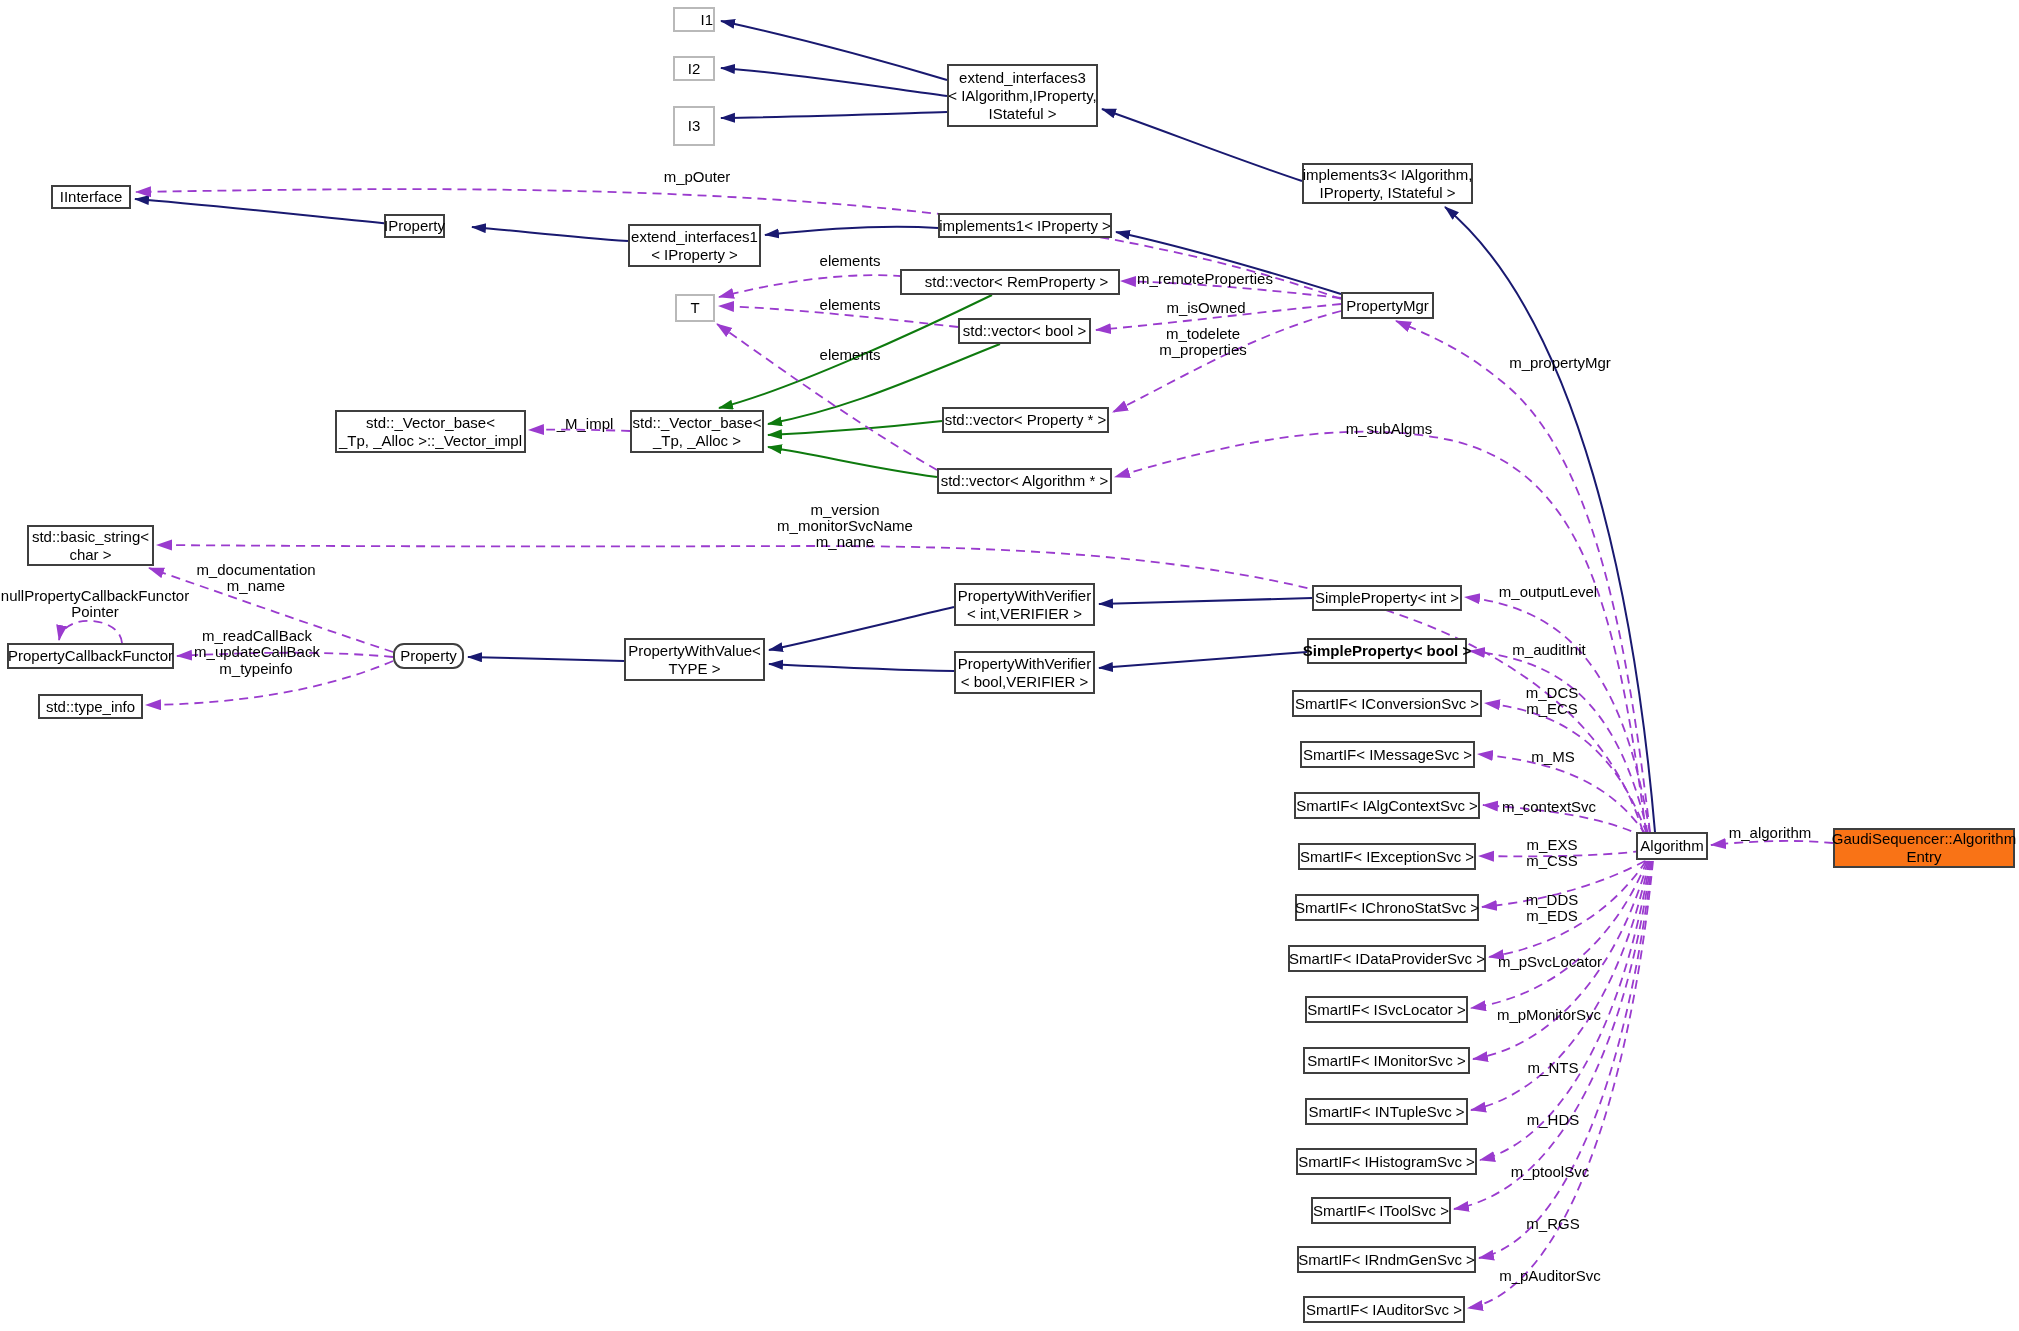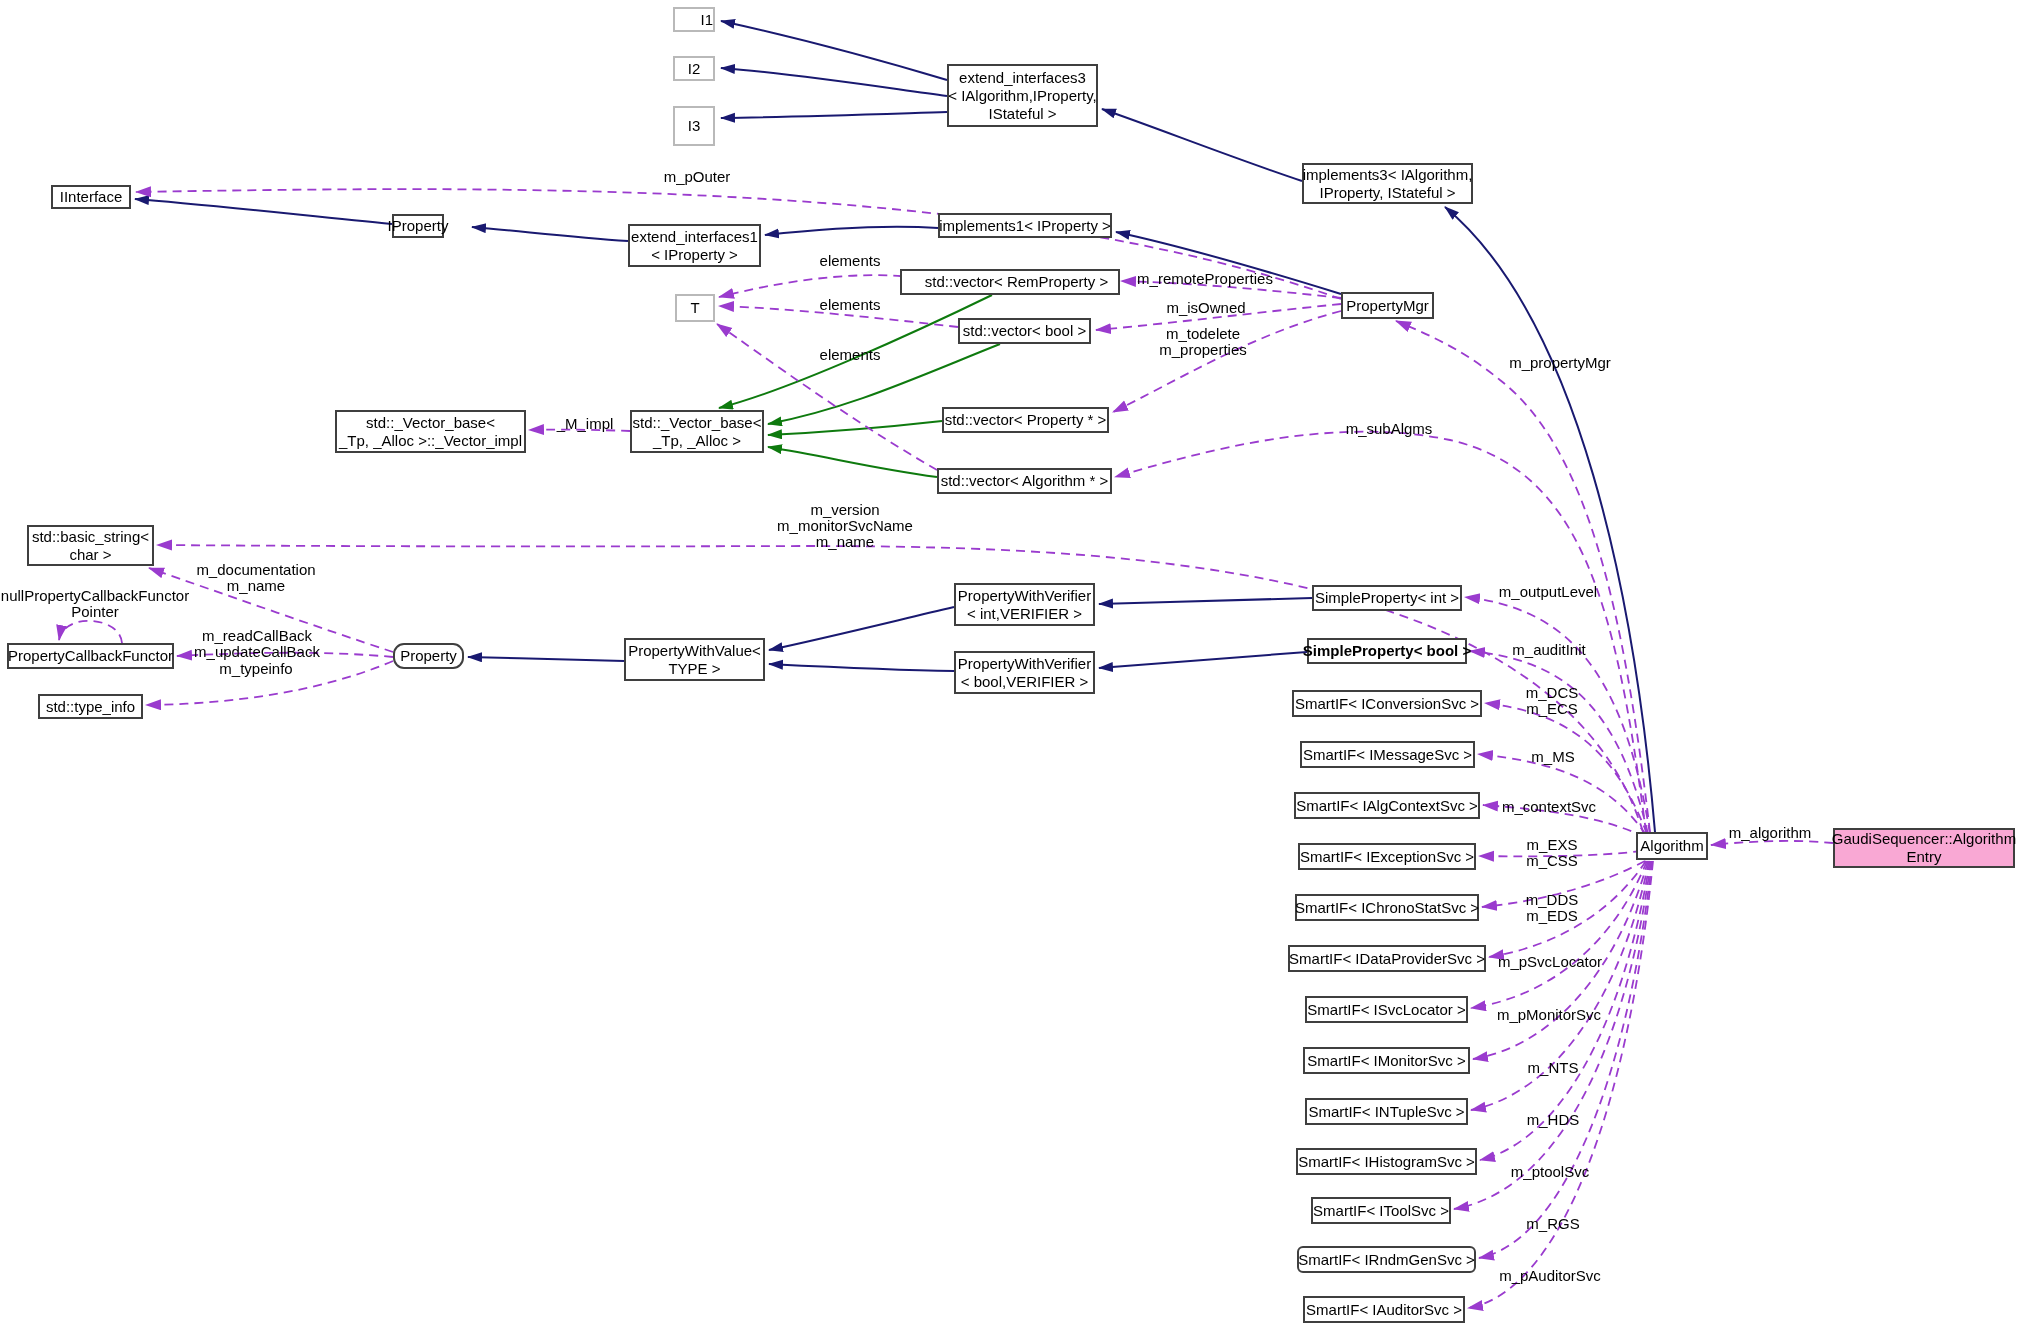--- a/index.html
+++ b/index.html
@@ -3,21 +3,21 @@
 <meta charset="utf-8">
 <style>
   html,body{margin:0;padding:0;background:#ffffff;}
   #canvas{position:relative;width:2019px;height:1331px;background:#ffffff;overflow:hidden;
           font-family:"Liberation Sans","DejaVu Sans",sans-serif;}
   #edges{position:absolute;left:0;top:0;width:2019px;height:1331px;}
   .node{position:absolute;box-sizing:border-box;background:#ffffff;border:2px solid #3f3f3f;
         display:flex;flex-direction:column;align-items:center;justify-content:center;
         font-size:15px;line-height:18px;color:#000;text-align:center;white-space:nowrap;cursor:pointer;}
   .node.template{border-color:#b9b9b9;}
-  .node.highlight{background:#f9a8d4;border-width:2px;}
+  .node.highlight{background:#f97316;border-width:2px;}
   .edge-label{position:absolute;transform:translate(-50%,-50%);font-size:15px;line-height:16px;
               color:#000;text-align:center;white-space:nowrap;}
   path.edge-i{stroke:#191970;stroke-width:2;fill:none;}
   path.edge-t{stroke:#0e7a0e;stroke-width:2;fill:none;}
   path.edge-u{stroke:#9a3bce;stroke-width:1.8;fill:none;stroke-dasharray:9,6;}
 </style>
 </head>
 <body>
 
 <div id="canvas">
@@ -100,21 +100,21 @@
         <span>&lt; IAlgorithm,IProperty,</span>
         <span>IStateful &gt;</span>
       </div>
       <div class="node" style="left: 1302px; top: 163px; width: 171px; height: 41px;">
         <span>implements3&lt; IAlgorithm,</span>
         <span>IProperty, IStateful &gt;</span>
       </div>
       <div class="node" style="left: 51px; top: 185px; width: 80px; height: 24px;">
         <span>IInterface</span>
       </div>
-      <div class="node" style="left: 392px; top: 214px; width: 52px; height: 24px;">
+      <div class="node" style="left: 384px; top: 214px; width: 61px; height: 24px;">
         <span>IProperty</span>
       </div>
       <div class="node" style="left: 628px; top: 224px; width: 133px; height: 43px;">
         <span>extend_interfaces1</span>
         <span>&lt; IProperty &gt;</span>
       </div>
       <div class="node" style="left: 938px; top: 213px; width: 174px; height: 25px;">
         <span>implements1&lt; IProperty &gt;</span>
       </div>
       <div class="node" style="left: 900px; top: 269px; width: 220px; height: 26px; padding-left: 13px;">
@@ -200,21 +200,21 @@
       </div>
       <div class="node" style="left: 1305px; top: 1098px; width: 163px; height: 27px;">
         <span>SmartIF&lt; INTupleSvc &gt;</span>
       </div>
       <div class="node" style="left: 1296px; top: 1148px; width: 181px; height: 27px;">
         <span>SmartIF&lt; IHistogramSvc &gt;</span>
       </div>
       <div class="node" style="left: 1311px; top: 1197px; width: 140px; height: 27px;">
         <span>SmartIF&lt; IToolSvc &gt;</span>
       </div>
-      <div class="node" style="left: 1297px; top: 1246px; width: 179px; height: 27px; border-radius: 6px;">
+      <div class="node" style="left: 1297px; top: 1246px; width: 179px; height: 27px;">
         <span>SmartIF&lt; IRndmGenSvc &gt;</span>
       </div>
       <div class="node" style="left: 1303px; top: 1296px; width: 162px; height: 27px;">
         <span>SmartIF&lt; IAuditorSvc &gt;</span>
       </div>
       <div class="node" style="left: 1636px; top: 832px; width: 72px; height: 28px;">
         <span>Algorithm</span>
       </div>
       <div class="node highlight" style="left: 1833px; top: 828px; width: 182px; height: 40px;">
         <span>GaudiSequencer::Algorithm</span>

